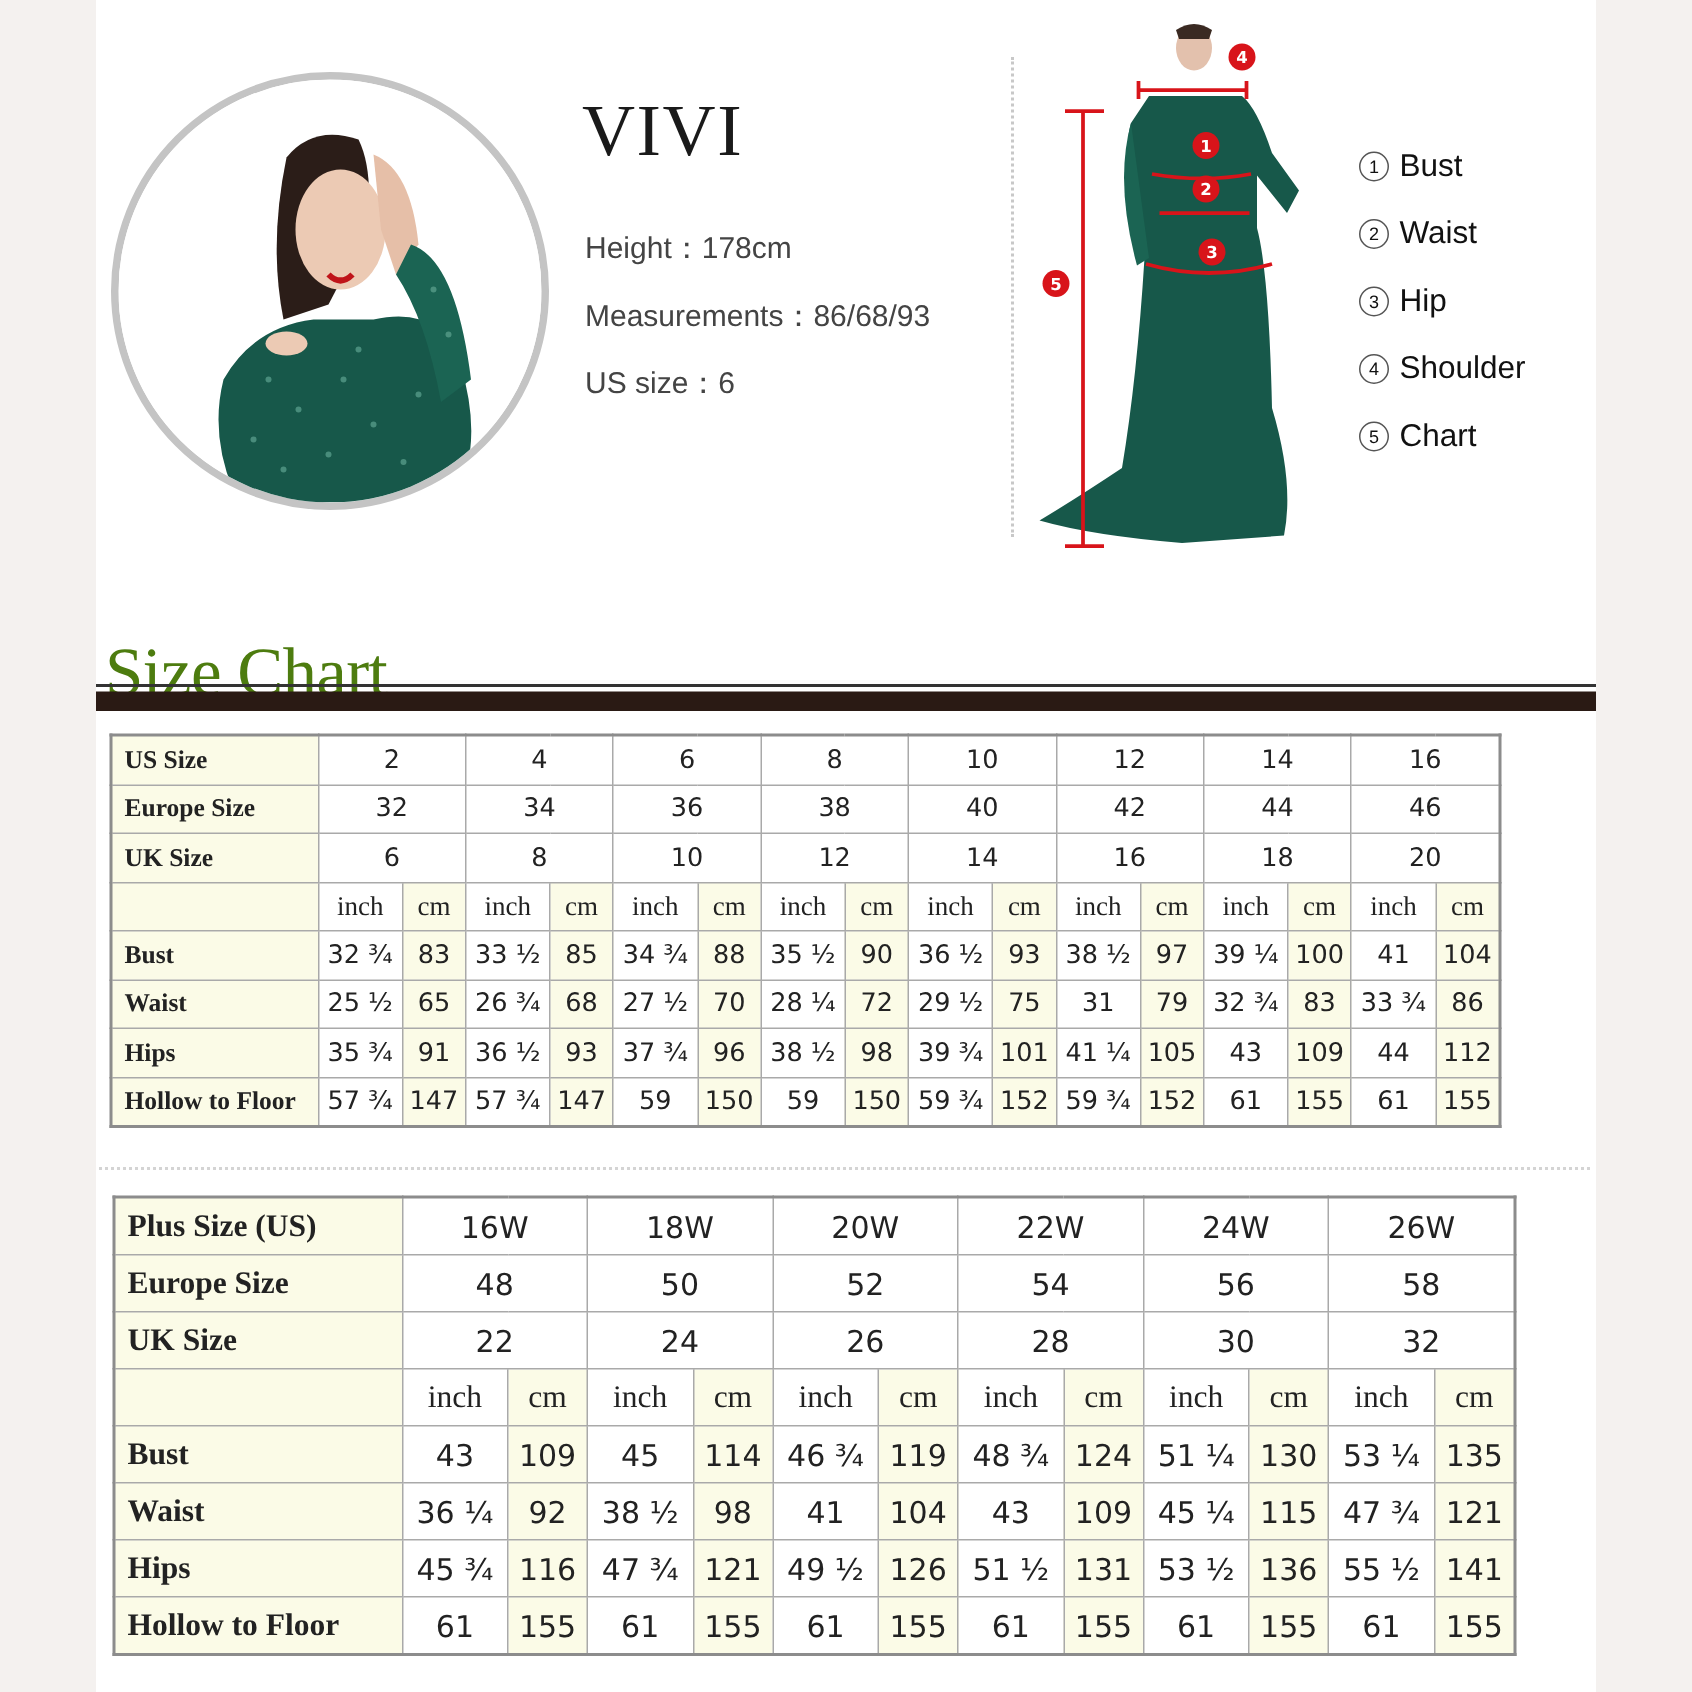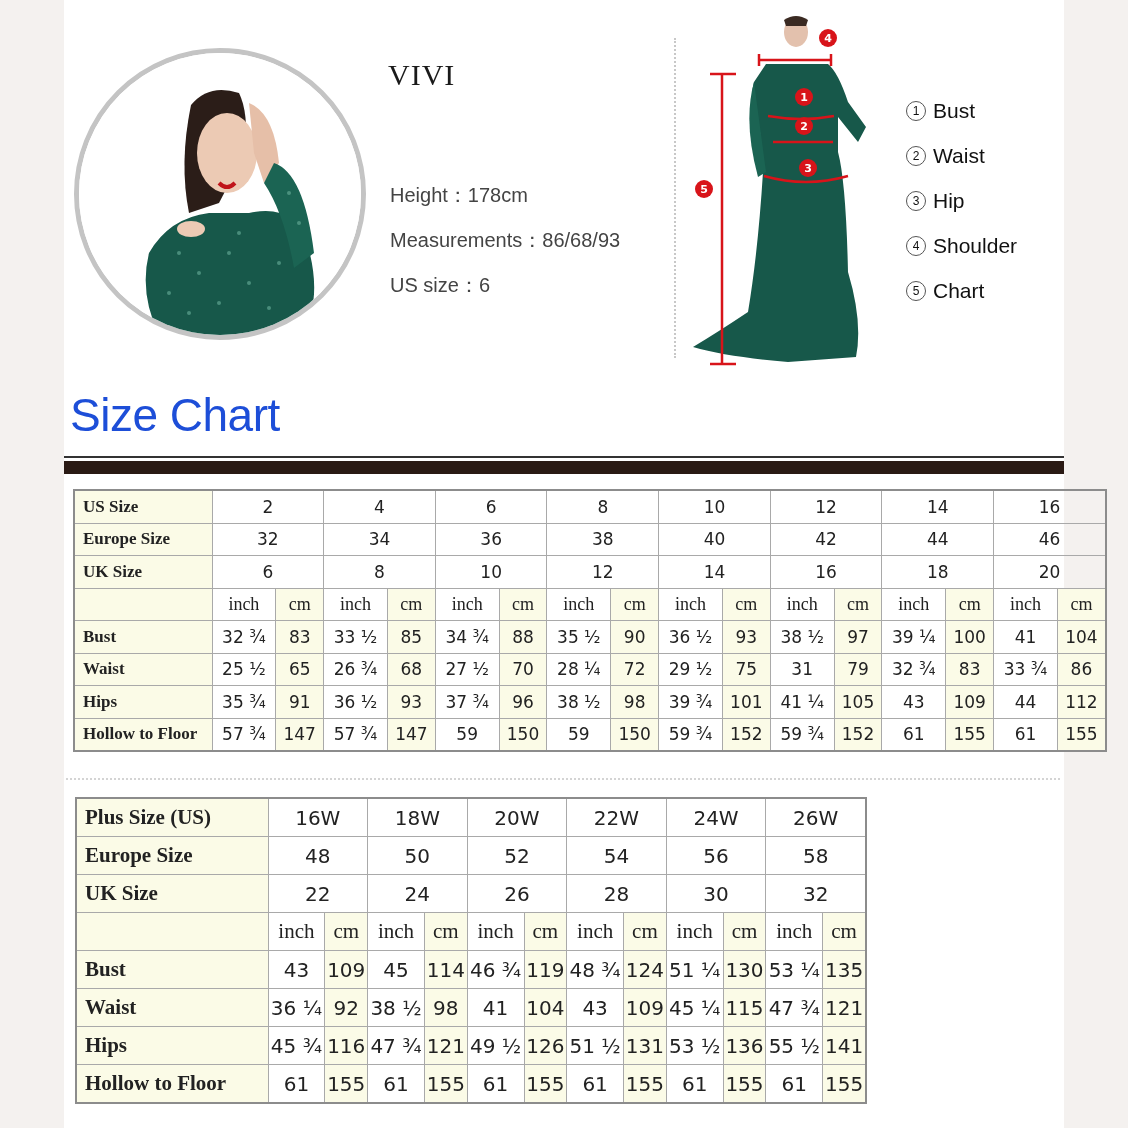--- a/index.html
+++ b/index.html
@@ -1,41 +1,41 @@
 <!DOCTYPE html>
 <html><head>
 <meta charset="utf-8">
 <style>
   html,body{margin:0;padding:0;}
   body{width:1128px;height:1128px;background:#f4f1ef;position:relative;overflow:hidden;font-family:"Liberation Sans",sans-serif;color:#222;}
   .page{position:absolute;left:64px;top:0;width:1000px;height:1128px;background:#fff;}
   
   .portrait{position:absolute;left:74px;top:48px;width:292px;height:292px;border-radius:50%;border:5px solid #c4c4c4;box-sizing:border-box;background:#fff;overflow:hidden;}
-  .model-title{position:absolute;left:388px;top:58px;font-family:"Liberation Serif",serif;font-size:30px;letter-spacing:1px;color:#1a1a1a;}
-  .stat{position:absolute;left:390px;font-size:20px;color:#444;margin-top:30px;}
+  .model-title{position:absolute;left:388px;top:58px;font-family:"Liberation Serif",serif;font-size:49px;letter-spacing:1px;color:#1a1a1a;}
+  .stat{position:absolute;left:390px;font-size:20px;color:#444;}
   .dotted-v{position:absolute;left:674px;top:38px;height:320px;border-left:2px dotted #c8c8c8;}
   .figure{position:absolute;left:688px;top:12px;width:200px;height:360px;}
   .legend{position:absolute;left:906px;top:88px;}
   .legend-item{display:flex;align-items:center;height:45px;font-size:21px;color:#111;}
   .legend-num{display:inline-flex;width:18px;height:18px;border:1px solid #555;border-radius:50%;font-size:12px;align-items:center;justify-content:center;margin-right:7px;}
   
-  .sc-title{position:absolute;left:70px;top:388px;font-family:Liberation Sans, sans-serif;font-size:46px;color:#1d4ed8;letter-spacing:-0.5px;}
+  .sc-title{position:absolute;left:70px;top:421px;font-family:Liberation Serif, serif;font-size:46px;color:#4d7c0f;letter-spacing:-0.5px;}
   .rule-thin{position:absolute;left:64px;top:456px;width:1000px;height:2px;background:#333;}
   .rule-thick{position:absolute;left:64px;top:461px;width:1000px;height:13px;background:#2a1a14;}
   
   table{border-collapse:collapse;position:absolute;font-family:"Liberation Serif",serif;color:#222;}
   td{border:1.5px solid #a9a9a9;text-align:center;padding:0;}
   td.lbl{text-align:left;padding-left:8px;font-weight:bold;background:#fbfbe7;}
   td.alt{background:#fbfbe7;}
-  .t1{left:73px;top:489px;width:1034px;border:2px solid #8c8c8c;}
+  .t1{left:73px;top:489px;width:928px;border:2px solid #8c8c8c;}
   .t1 td{height:31.5px;font-size:18px;}
   .t1 td.lbl{font-size:17px;}
   .t1 td.num{font-family:"DejaVu Sans",sans-serif;font-size:17px;}
   .dotted-h{position:absolute;left:66px;top:778px;width:994px;border-top:2px dotted #d4d4d4;}
-  .t2{left:75px;top:797px;width:792px;border:2px solid #8c8c8c;}
+  .t2{left:75px;top:797px;width:936px;border:2px solid #8c8c8c;}
   .t2 td{height:37px;font-size:21px;}
   .t2 td.lbl{font-size:21px;}
   .t2 td.num{font-family:"DejaVu Sans",sans-serif;font-size:20px;}
   .unit{font-family:"Liberation Serif",serif !important;margin-top:28px;}
 </style>
 </head>
 <body>
 
 <div class="page"></div>
 

